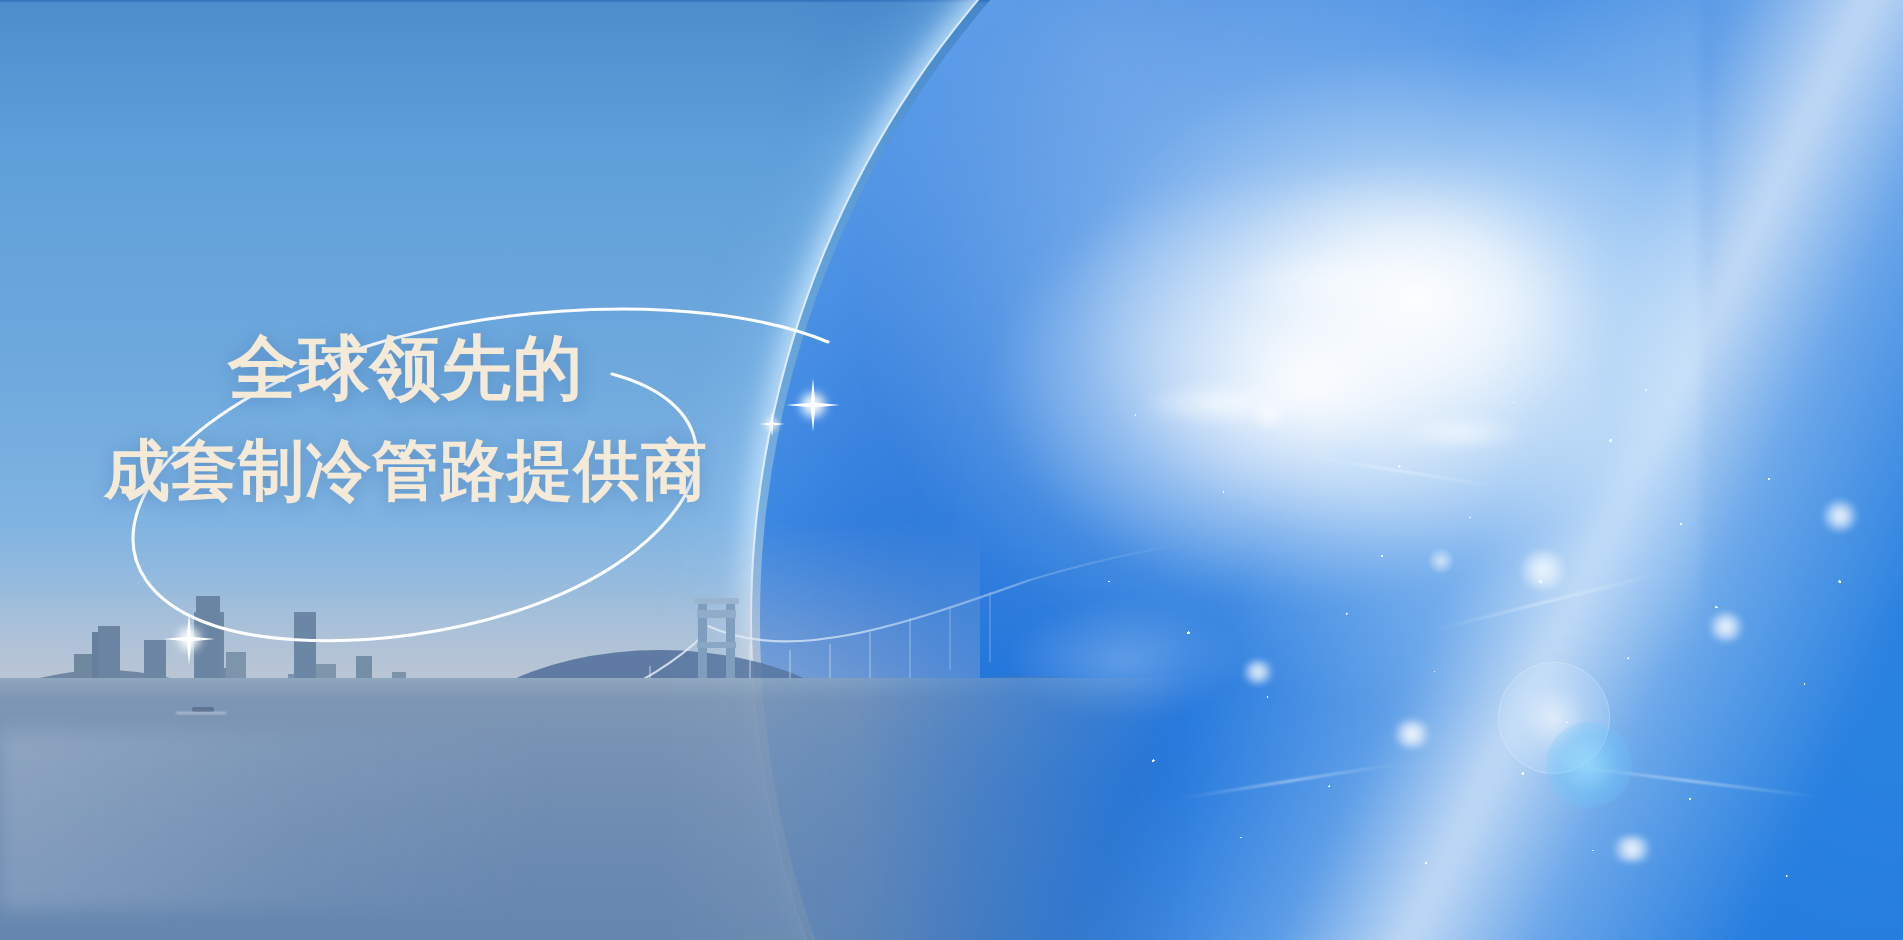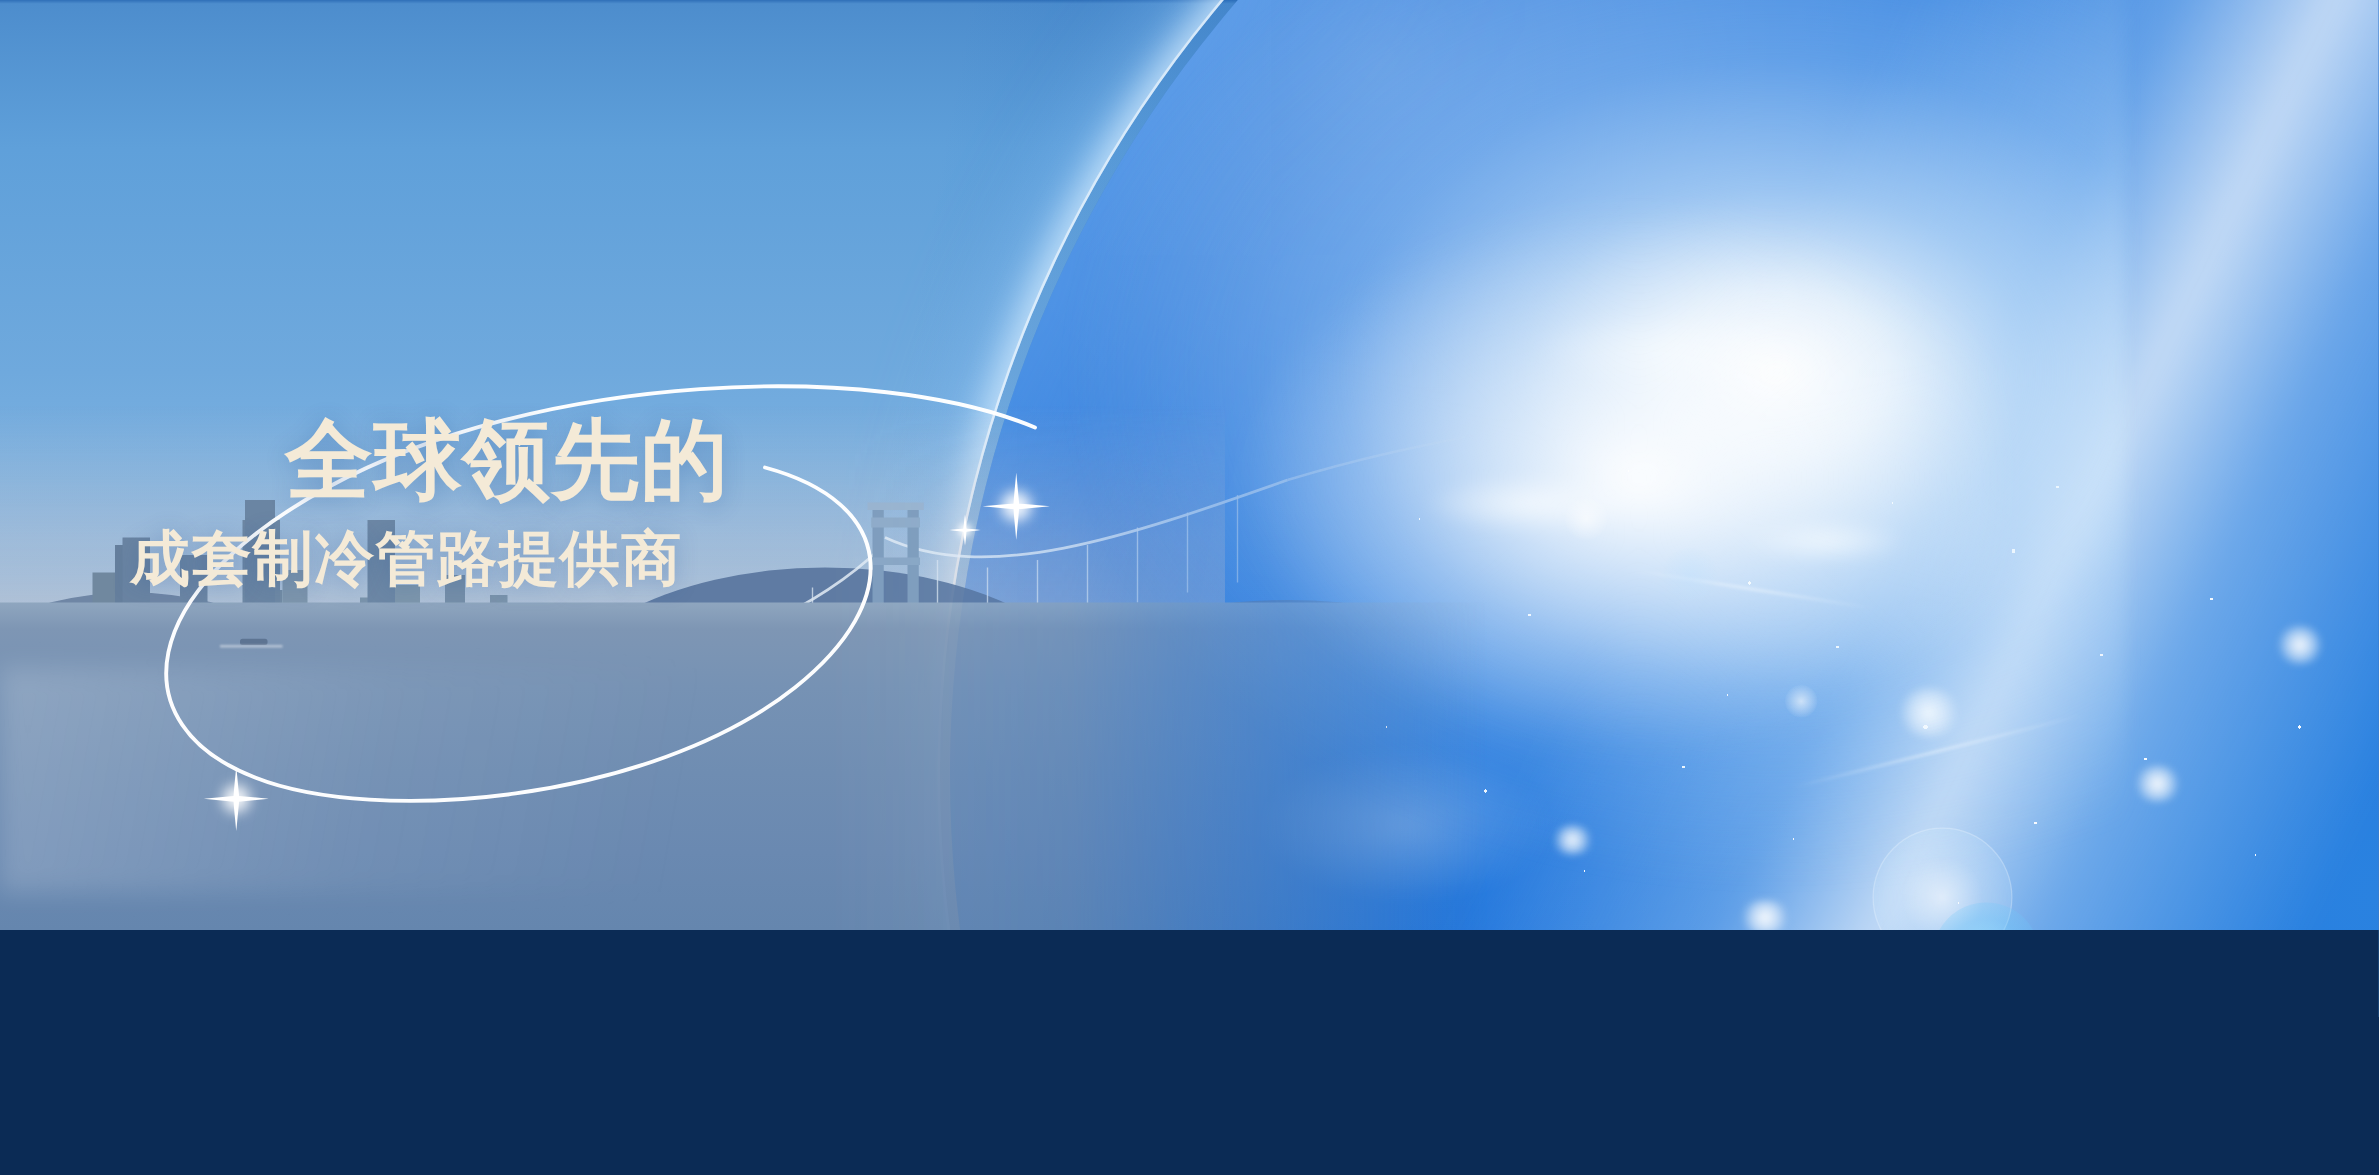--- a/index.html
+++ b/index.html
@@ -1,21 +1,21 @@
 <!DOCTYPE html>
 <html lang="zh"><head>
 <meta charset="utf-8">
 <title>Hero Banner</title>
 <style>
   html,body{margin:0;padding:0;background:#0b2b55;}
   *{box-sizing:border-box;}
   #stage{
     position:relative;
     width:1903px;
-    height:744px;
+    height:940px;
     overflow:hidden;
     font-family:"Liberation Sans","DejaVu Sans",sans-serif;
     background:#4f94d4;
   }
 
   
   .sky{
     position:absolute; inset:0;
     background:
       linear-gradient(180deg,
@@ -234,22 +234,22 @@
     line-height:1.18;
     text-shadow:0 2px 18px rgba(30,80,150,.30);
   }
   .headline .l1{
     display:block;
     font-size:70px;
     margin-left:124px;
   }
   .headline .l2{
     display:block;
-    font-size:48px;
-    margin-top:10px;
+    font-size:66px;
+    margin-top:22px;
   }
 </style>
 </head>
 <body>
 
 <div id="stage">
 
   <div class="sky"></div>
   <div class="sky-right"></div>
 

